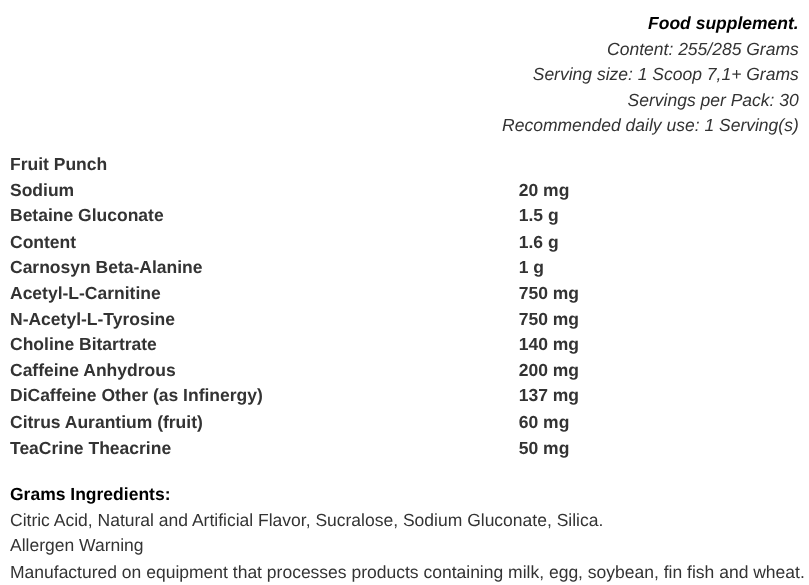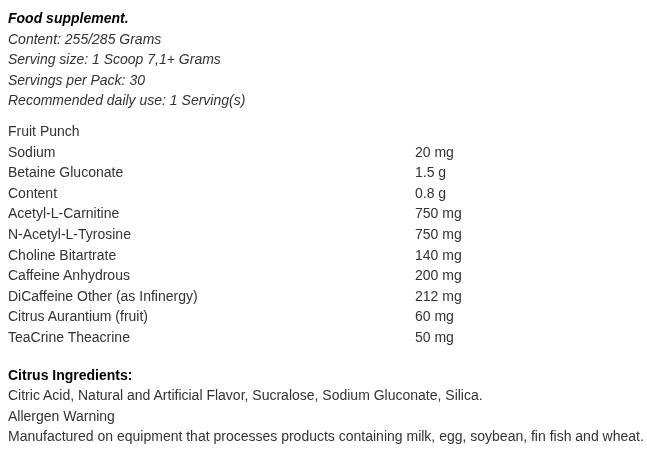--- a/index.html
+++ b/index.html
@@ -17,31 +17,33 @@
   }
   .sheet {
     padding: 8px 8px 0 8px;
   }
   .line {
     line-height: 20.6px;
     white-space: pre;
   }
   .meta-block .line {
     font-style: italic;
+    text-align: right;
   }
   .meta-block .title-line {
     font-weight: bold;
     color: #000000;
   }
   .facts-table {
     margin-top: 10px;
   }
   .facts-row {
     display: flex;
     line-height: 20.6px;
+    font-weight: bold;
   }
   .facts-row .ing-label {
     width: 407px;
     flex: 0 0 407px;
     white-space: pre;
   }
   .facts-row .ing-amount {
     white-space: pre;
   }
   .other-block {
@@ -75,52 +77,56 @@
     <div class="facts-row">
       <span class="ing-label">Sodium</span>
       <span class="ing-amount">20 mg</span>
     </div>
     <div class="facts-row">
       <span class="ing-label">Betaine Gluconate</span>
       <span class="ing-amount">1.5 g</span>
     </div>
     <div class="facts-row">
       <span class="ing-label">Content</span>
-      <span class="ing-amount">0.8 g</span>
+      <span class="ing-amount">1.6 g</span>
+    </div>
+    <div class="facts-row">
+      <span class="ing-label">Carnosyn Beta-Alanine</span>
+      <span class="ing-amount">1 g</span>
     </div>
     <div class="facts-row">
       <span class="ing-label">Acetyl-L-Carnitine</span>
       <span class="ing-amount">750 mg</span>
     </div>
     <div class="facts-row">
       <span class="ing-label">N-Acetyl-L-Tyrosine</span>
       <span class="ing-amount">750 mg</span>
     </div>
     <div class="facts-row">
       <span class="ing-label">Choline Bitartrate</span>
       <span class="ing-amount">140 mg</span>
     </div>
     <div class="facts-row">
       <span class="ing-label">Caffeine Anhydrous</span>
       <span class="ing-amount">200 mg</span>
     </div>
     <div class="facts-row">
       <span class="ing-label">DiCaffeine Other (as Infinergy)</span>
-      <span class="ing-amount">212 mg</span>
+      <span class="ing-amount">137 mg</span>
     </div>
     <div class="facts-row">
       <span class="ing-label">Citrus Aurantium (fruit)</span>
       <span class="ing-amount">60 mg</span>
     </div>
     <div class="facts-row">
       <span class="ing-label">TeaCrine Theacrine</span>
       <span class="ing-amount">50 mg</span>
     </div>
   </div>
 
   <div class="other-block">
-    <div class="other-heading">Citrus Ingredients:</div>
+    <div class="other-heading">Grams Ingredients:</div>
     <div class="line">Citric Acid, Natural and Artificial Flavor, Sucralose, Sodium Gluconate, Silica.</div>
     <div class="line">Allergen Warning</div>
     <div class="line">Manufactured on equipment that processes products containing milk, egg, soybean, fin fish and wheat.</div>
   </div>
 
 </div>
 
 </body></html>

